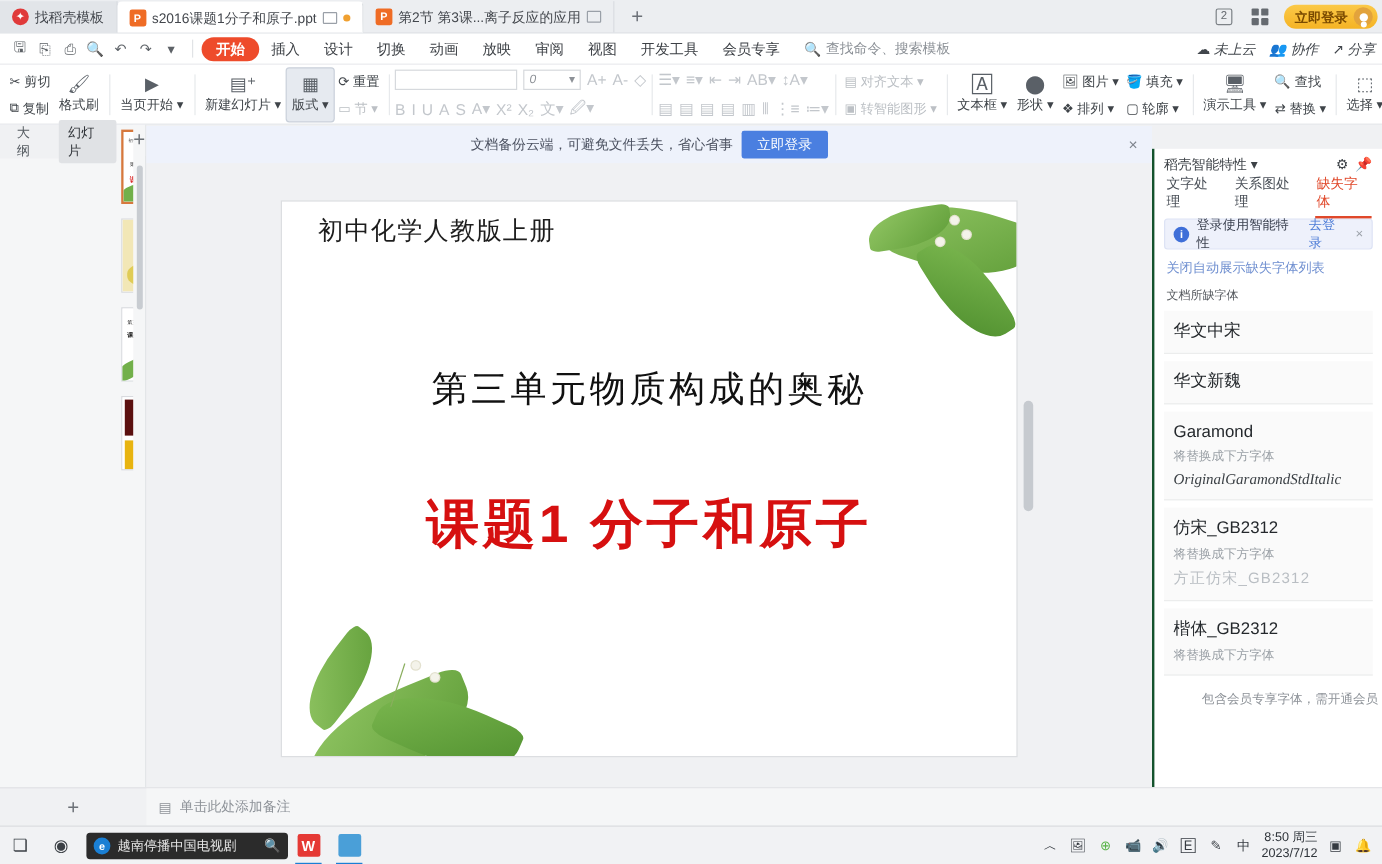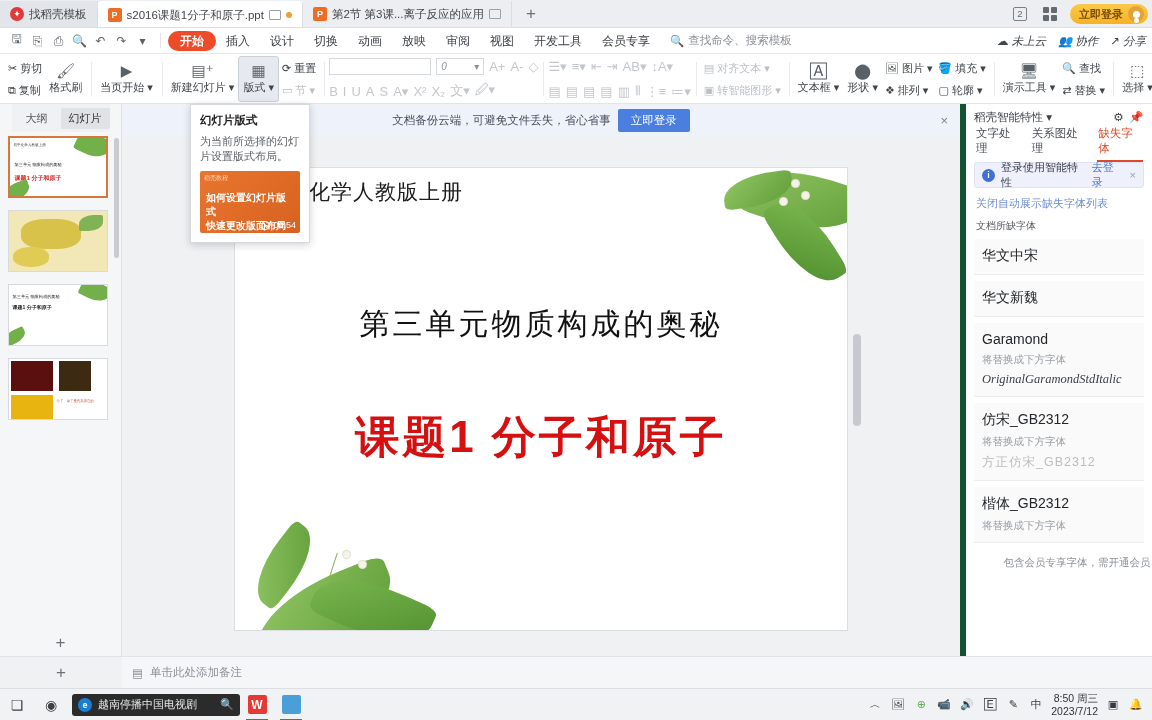--- a/index.html
+++ b/index.html
@@ -105,22 +105,22 @@
     display:flex;align-items:center;justify-content:center;gap:7px;z-index:20;
     font-size:11.5px;color:#4b5160;
   }
   .notice-btn{background:#4a7fe0;color:#fff;font-size:11.5px;border-radius:2px;padding:4px 13px;}
   .notice-x{position:absolute;right:12px;top:8px;color:#7d838c;font-size:13px;}
 
   
   .workspace{position:absolute;left:0;top:104px;right:0;bottom:64px;display:flex;background:#f0f1f3;}
 
   
-  .slidepanel{width:122px;background:#f5f6f7;display:flex;flex-direction:column;
-              border-right:1px solid #dfe1e4;position:relative;align-items:center;}
+  .slidepanel{width:122px;background:#f5f6f7;display:flex;flex-direction:row;
+              border-right:1px solid #dfe1e4;position:relative;}
   .sp-tabs{height:28px;display:flex;align-items:center;gap:5px;padding-left:6px;background:#f0f1f3;}
   .sp-tab{font-size:11px;color:#555b61;padding:3px 8px;border-radius:2px;}
   .sp-tab.on{background:#e0e2e5;color:#2f3338;}
   .sp-list{flex:1;overflow:hidden;padding:4px 10px 0 4px;position:relative;}
   .thumb{width:100px;height:62px;background:#fff;border:1px solid #d8dade;margin-bottom:12px;
          position:relative;overflow:hidden;}
   .thumb.sel{border:2px solid #d6783d;}
   .sp-scroll{position:absolute;right:2px;top:34px;width:5px;height:120px;background:#c8ccd1;border-radius:3px;}
   .sp-add{height:26px;display:flex;align-items:center;justify-content:center;font-size:17px;color:#6c7177;
           background:#f5f6f7;}
@@ -145,21 +145,21 @@
          color:#d61010;font-weight:bold;letter-spacing:3px;}
   .leaf{position:absolute;background:linear-gradient(140deg,#93c765,#5e9c37);border-radius:70% 12% 70% 12%;}
   .leaf.d{background:linear-gradient(140deg,#7fbb52,#4c8c2c);}
   .flower{position:absolute;width:7px;height:7px;border-radius:50%;background:#f4f3ea;
           box-shadow:0 0 0 1px #e3e1cf;}
   .stem{position:absolute;background:#8aae5e;}
   .slide-vscroll{position:absolute;right:4px;top:0;bottom:0;width:8px;}
   .slide-vthumb{position:absolute;top:36%;left:0;width:8px;height:92px;background:#c6cacf;border-radius:4px;}
 
   
-  .rightpanel{width:192px;background:#fff;border-left:6px solid #14532d;display:flex;flex-direction:column;}
+  .rightpanel{width:192px;background:#fff;border-left:2px solid #14532d;display:flex;flex-direction:column;margin-top:20px;}
   .rp-head{height:26px;display:flex;align-items:center;padding:0 8px;gap:6px;font-size:11.5px;color:#3c4146;}
   .rp-head .sp{flex:1;}
   .rp-tabs{height:28px;display:flex;align-items:center;gap:12px;padding:0 10px;font-size:11.5px;color:#4a5058;}
   .rp-tab{position:relative;padding-bottom:6px;}
   .rp-tab.on{color:#e0482a;}
   .rp-tab.on::after{content:"";position:absolute;left:-1px;right:-1px;bottom:0;height:2px;background:#e0482a;}
   .rp-banner{margin:4px 8px 0;background:#eef1fb;border:1px solid #dde3f5;border-radius:3px;
              height:26px;display:flex;align-items:center;gap:6px;padding:0 7px;font-size:11px;color:#3c4250;}
   .info-i{width:13px;height:13px;border-radius:50%;background:#3f6fd8;color:#fff;font-size:9px;
           display:flex;align-items:center;justify-content:center;font-weight:bold;flex:0 0 auto;}
@@ -460,35 +460,20 @@
       </div>
     </div>
   </div>
 
   <div class="notice">
     <span>文档备份云端，可避免文件丢失，省心省事</span>
     <span class="notice-btn">立即登录</span>
     <span class="notice-x">×</span>
   </div>
 
-  <div class="tooltip">
-    <div class="tt-title">幻灯片版式</div>
-    <div class="tt-desc">为当前所选择的幻灯片设置版式布局。</div>
-    <div class="tt-thumb">
-      <span class="tt-badge">稻壳教程</span>
-      <div class="tt-thumb-txt">
-        <span>如何设置幻灯片版式</span><br>
-        <span>快速更改版面布局</span>
-      </div>
-      <div class="tt-time">
-        <span class="tt-play">▶</span>
-        <span>00:54</span>
-      </div>
-    </div>
-  </div>
 
   <div class="workspace">
 
     <div class="slidepanel">
       <div class="sp-tabs">
         <span class="sp-tab">大纲</span>
         <span class="sp-tab on">幻灯片</span>
       </div>
       <div class="sp-list">
 

